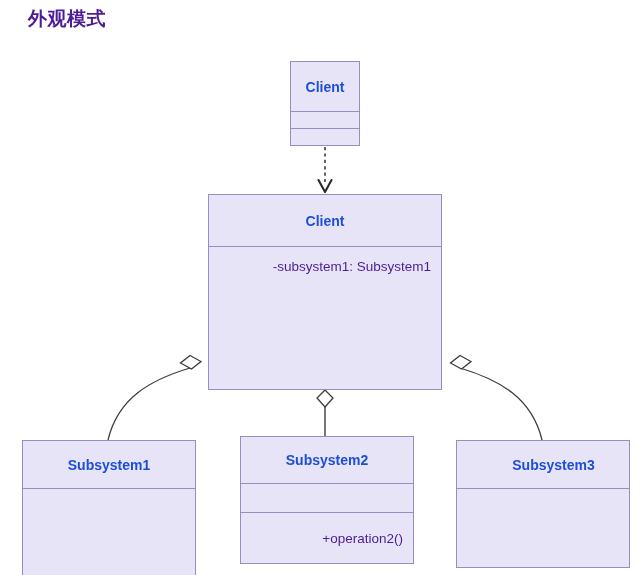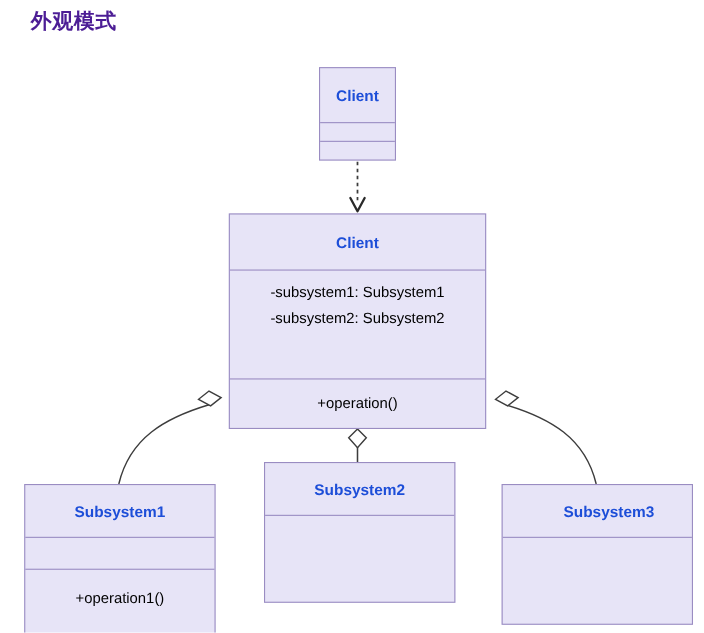--- a/index.html
+++ b/index.html
@@ -57,23 +57,23 @@
     display: flex;
     align-items: center;
     justify-content: center;
     font-weight: bold;
     font-size: 14px;
     color: #1d4ed8;
   }
   .uml-members {
     padding: 8px 10px 4px 10px;
     font-size: 13.5px;
-    color: #000000;
+    color: #4c1d95;
     line-height: 1.78;
-    text-align: center;
+    text-align: right;
   }
   .uml-members.empty {
     padding: 0;
   }
   .uml-members .member-line {
     white-space: nowrap;
   }
 </style>
 </head>
 <body>
@@ -110,36 +110,32 @@
 <div class="uml-class" style="left:290px; top:61px; width:70px; height:85px;">
   <div class="uml-compartment uml-name" style="height:50px;">Client</div>
   <div class="uml-compartment uml-members empty" style="height:17px;"></div>
   <div class="uml-compartment uml-members empty" style="height:17px;"></div>
 </div>
 
 <div class="uml-class" style="left:208px; top:194px; width:234px; height:196px;">
   <div class="uml-compartment uml-name" style="height:51px;">Client</div>
   <div class="uml-compartment uml-members" style="height:100px;">
     <div class="member-line">-subsystem1: Subsystem1</div>
-    <div class="member-line">-subsystem2: Subsystem2</div>
-  </div>
-  <div class="uml-compartment uml-members" style="height:45px; padding-top:10px;">
-    <div class="member-line">+operation()</div>
   </div>
 </div>
 
 <div class="uml-class" style="left:22px; top:440px; width:174px; height:155px;">
   <div class="uml-compartment uml-name" style="height:47px;">Subsystem1</div>
   <div class="uml-compartment uml-members empty" style="height:29px;"></div>
-  <div class="uml-compartment uml-members" style="height:52px; padding-top:14px;">
-    <div class="member-line">+operation1()</div>
-  </div>
 </div>
 
-<div class="uml-class" style="left:240px; top:420px; width:174px; height:128px;">
+<div class="uml-class" style="left:240px; top:436px; width:174px; height:128px;">
   <div class="uml-compartment uml-name" style="height:47px;">Subsystem2</div>
   <div class="uml-compartment uml-members empty" style="height:29px;"></div>
+  <div class="uml-compartment uml-members" style="height:52px; padding-top:14px;">
+    <div class="member-line">+operation2()</div>
+  </div>
 </div>
 
 <div class="uml-class" style="left:456px; top:440px; width:174px; height:128px;">
   <div class="uml-compartment uml-name" style="height:47px;margin-left:21px;">Subsystem3</div>
   <div class="uml-compartment uml-members empty" style="height:29px;"></div>
 </div>
 
 </body></html>

